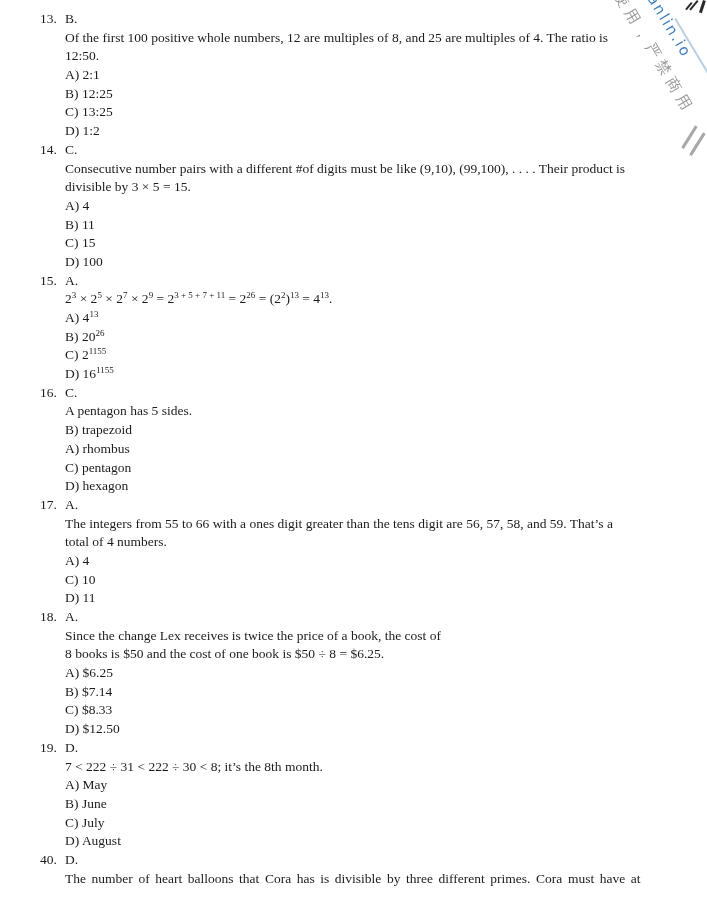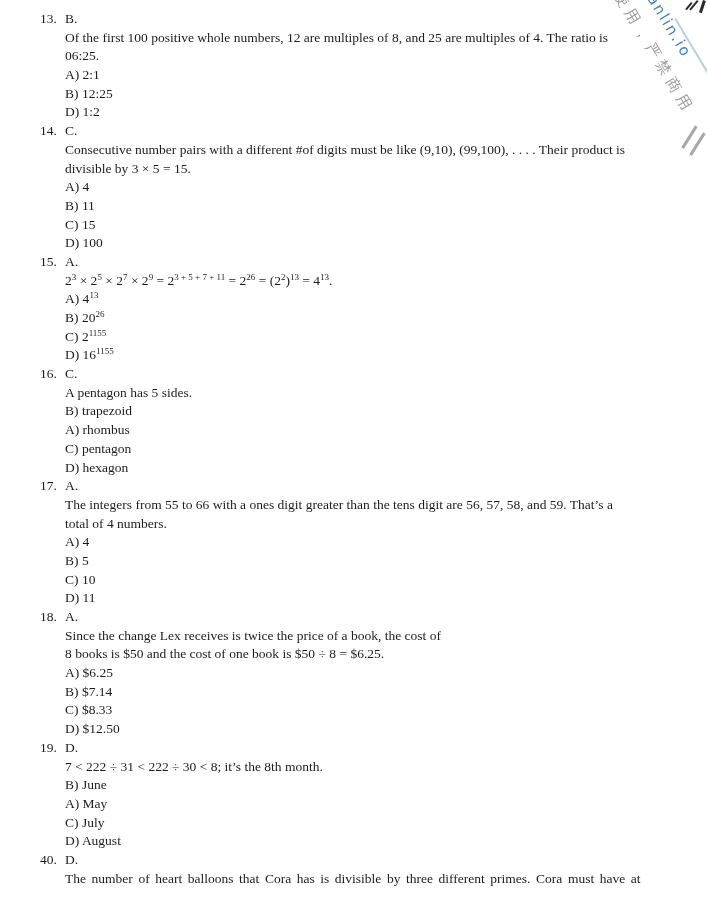--- a/index.html
+++ b/index.html
@@ -88,23 +88,24 @@
 <div class="corner-stroke cs2"></div>
 <div class="corner-stroke cs3"></div>
 
 <main class="content">
 
   <section>
     <div class="line">
       <span class="qnum">13.</span><span>B.</span>
     </div>
     <div class="line">Of the first 100 positive whole numbers, 12 are multiples of 8, and 25 are multiples of 4. The ratio is</div>
-    <div class="line">06:25.</div>
+    <div class="line">12:50.</div>
     <div class="line"><span>A) 2:1</span></div>
     <div class="line"><span>B) 12:25</span></div>
+    <div class="line"><span>C) 13:25</span></div>
     <div class="line"><span>D) 1:2</span></div>
   </section>
 
   <section>
     <div class="line">
       <span class="qnum">14.</span><span>C.</span>
     </div>
     <div class="line">Consecutive number pairs with a different #of digits must be like (9,10), (99,100), . . . . Their product is</div>
     <div class="line">divisible by 3 × 5 = 15.</div>
     <div class="line"><span>A) 4</span></div>
@@ -135,21 +136,20 @@
     <div class="line"><span>D) hexagon</span></div>
   </section>
 
   <section>
     <div class="line">
       <span class="qnum">17.</span><span>A.</span>
     </div>
     <div class="line">The integers from 55 to 66 with a ones digit greater than the tens digit are 56, 57, 58, and 59. That’s a</div>
     <div class="line">total of 4 numbers.</div>
     <div class="line"><span>A) 4</span></div>
-    <div class="line"><span>B) 5</span></div>
     <div class="line"><span>C) 10</span></div>
     <div class="line"><span>D) 11</span></div>
   </section>
 
   <section>
     <div class="line">
       <span class="qnum">18.</span><span>A.</span>
     </div>
     <div class="line">Since the change Lex receives is twice the price of a book, the cost of</div>
     <div class="line">8 books is $50 and the cost of one book is $50 ÷ 8 = $6.25.</div>
@@ -157,22 +157,22 @@
     <div class="line"><span>B) $7.14</span></div>
     <div class="line"><span>C) $8.33</span></div>
     <div class="line"><span>D) $12.50</span></div>
   </section>
 
   <section>
     <div class="line">
       <span class="qnum">19.</span><span>D.</span>
     </div>
     <div class="line">7 &lt; 222 ÷ 31 &lt; 222 ÷ 30 &lt; 8; it’s the 8th month.</div>
+    <div class="line"><span>A) May</span></div>
     <div class="line"><span>B) June</span></div>
-    <div class="line"><span>A) May</span></div>
     <div class="line"><span>C) July</span></div>
     <div class="line"><span>D) August</span></div>
   </section>
 
   <section>
     <div class="line">
       <span class="qnum">40.</span><span>D.</span>
     </div>
     <div class="line wide">The number of heart balloons that Cora has is divisible by three different primes. Cora must have at</div>
   </section>

